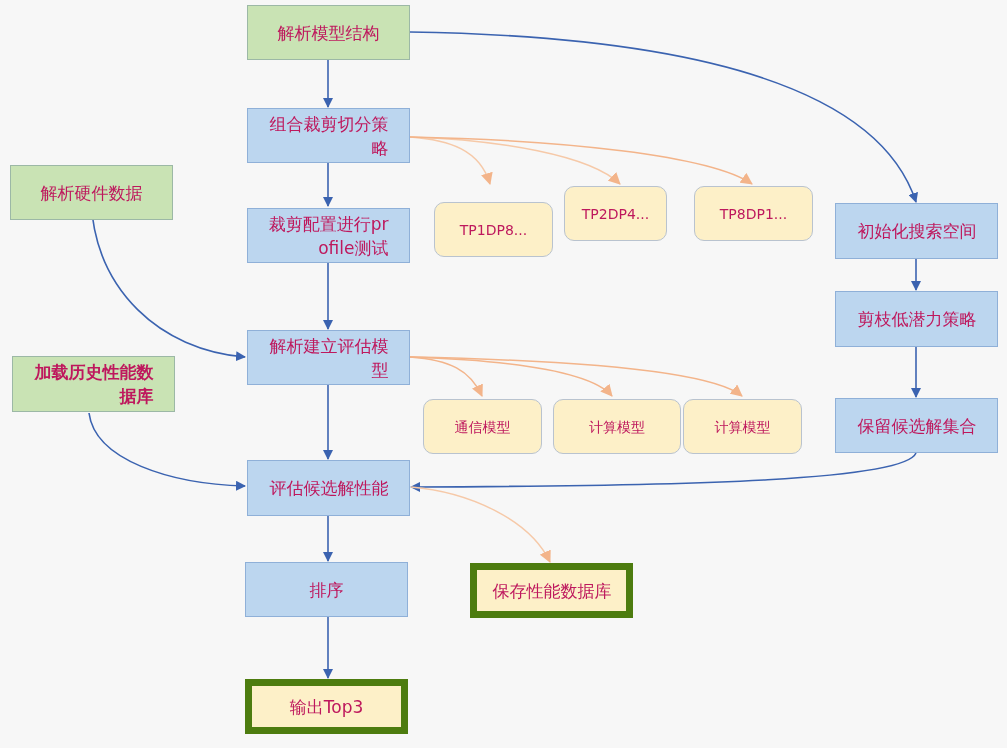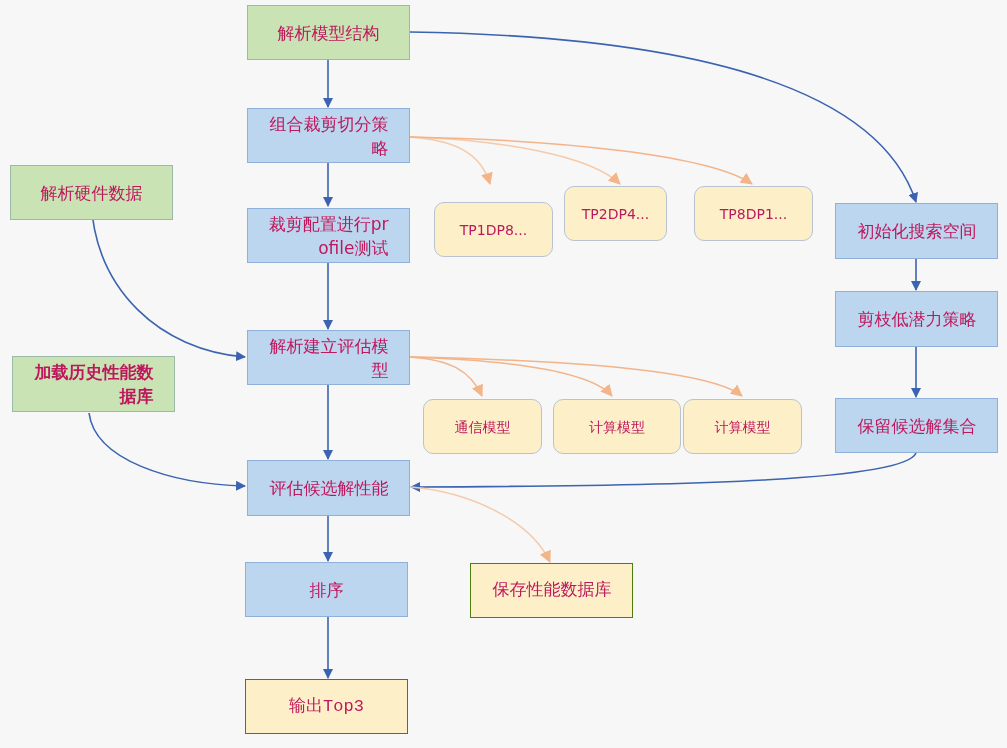--- a/index.html
+++ b/index.html
@@ -2,21 +2,21 @@
 <html><head>
 <meta charset="utf-8">
 <style>
   html, body { margin: 0; padding: 0; }
   body { width: 1007px; height: 748px; background: #f7f7f7; position: relative; overflow: hidden;
          font-family: "DejaVu Sans", "Liberation Sans", sans-serif; }
   .node { position: absolute; box-sizing: border-box; display: flex; align-items: center; justify-content: center;
           text-align: right; color: #be185d; font-size: 17px; line-height: 24px; padding: 0 4px; }
   .green { background: #c9e3b4; border: 1px solid #9cb8a6; }
   .blue { background: #bcd6ef; border: 1px solid #8fb0d8; }
-  .yellow { background: #fdf0c8; border: 1px solid #4d7c0f; font-family: Liberation Mono, monospace; }
+  .yellow { background: #fdf0c8; border: 7px solid #4d7c0f; }
   .pill { background: #fdf0c8; border: 1px solid #b9c3cf; border-radius: 10px; font-size: 14px; }
   svg.edges { position: absolute; left: 0; top: 0; }
   .b { fill: none; stroke: #3b63b0; stroke-width: 1.6; }
   .o { fill: none; stroke: #f3b48a; stroke-width: 1.5; }
   .o2 { fill: none; stroke: #f6c9a8; stroke-width: 1.5; }
 </style>
 </head>
 <body>
 
 <svg class="edges" width="1007" height="748">

